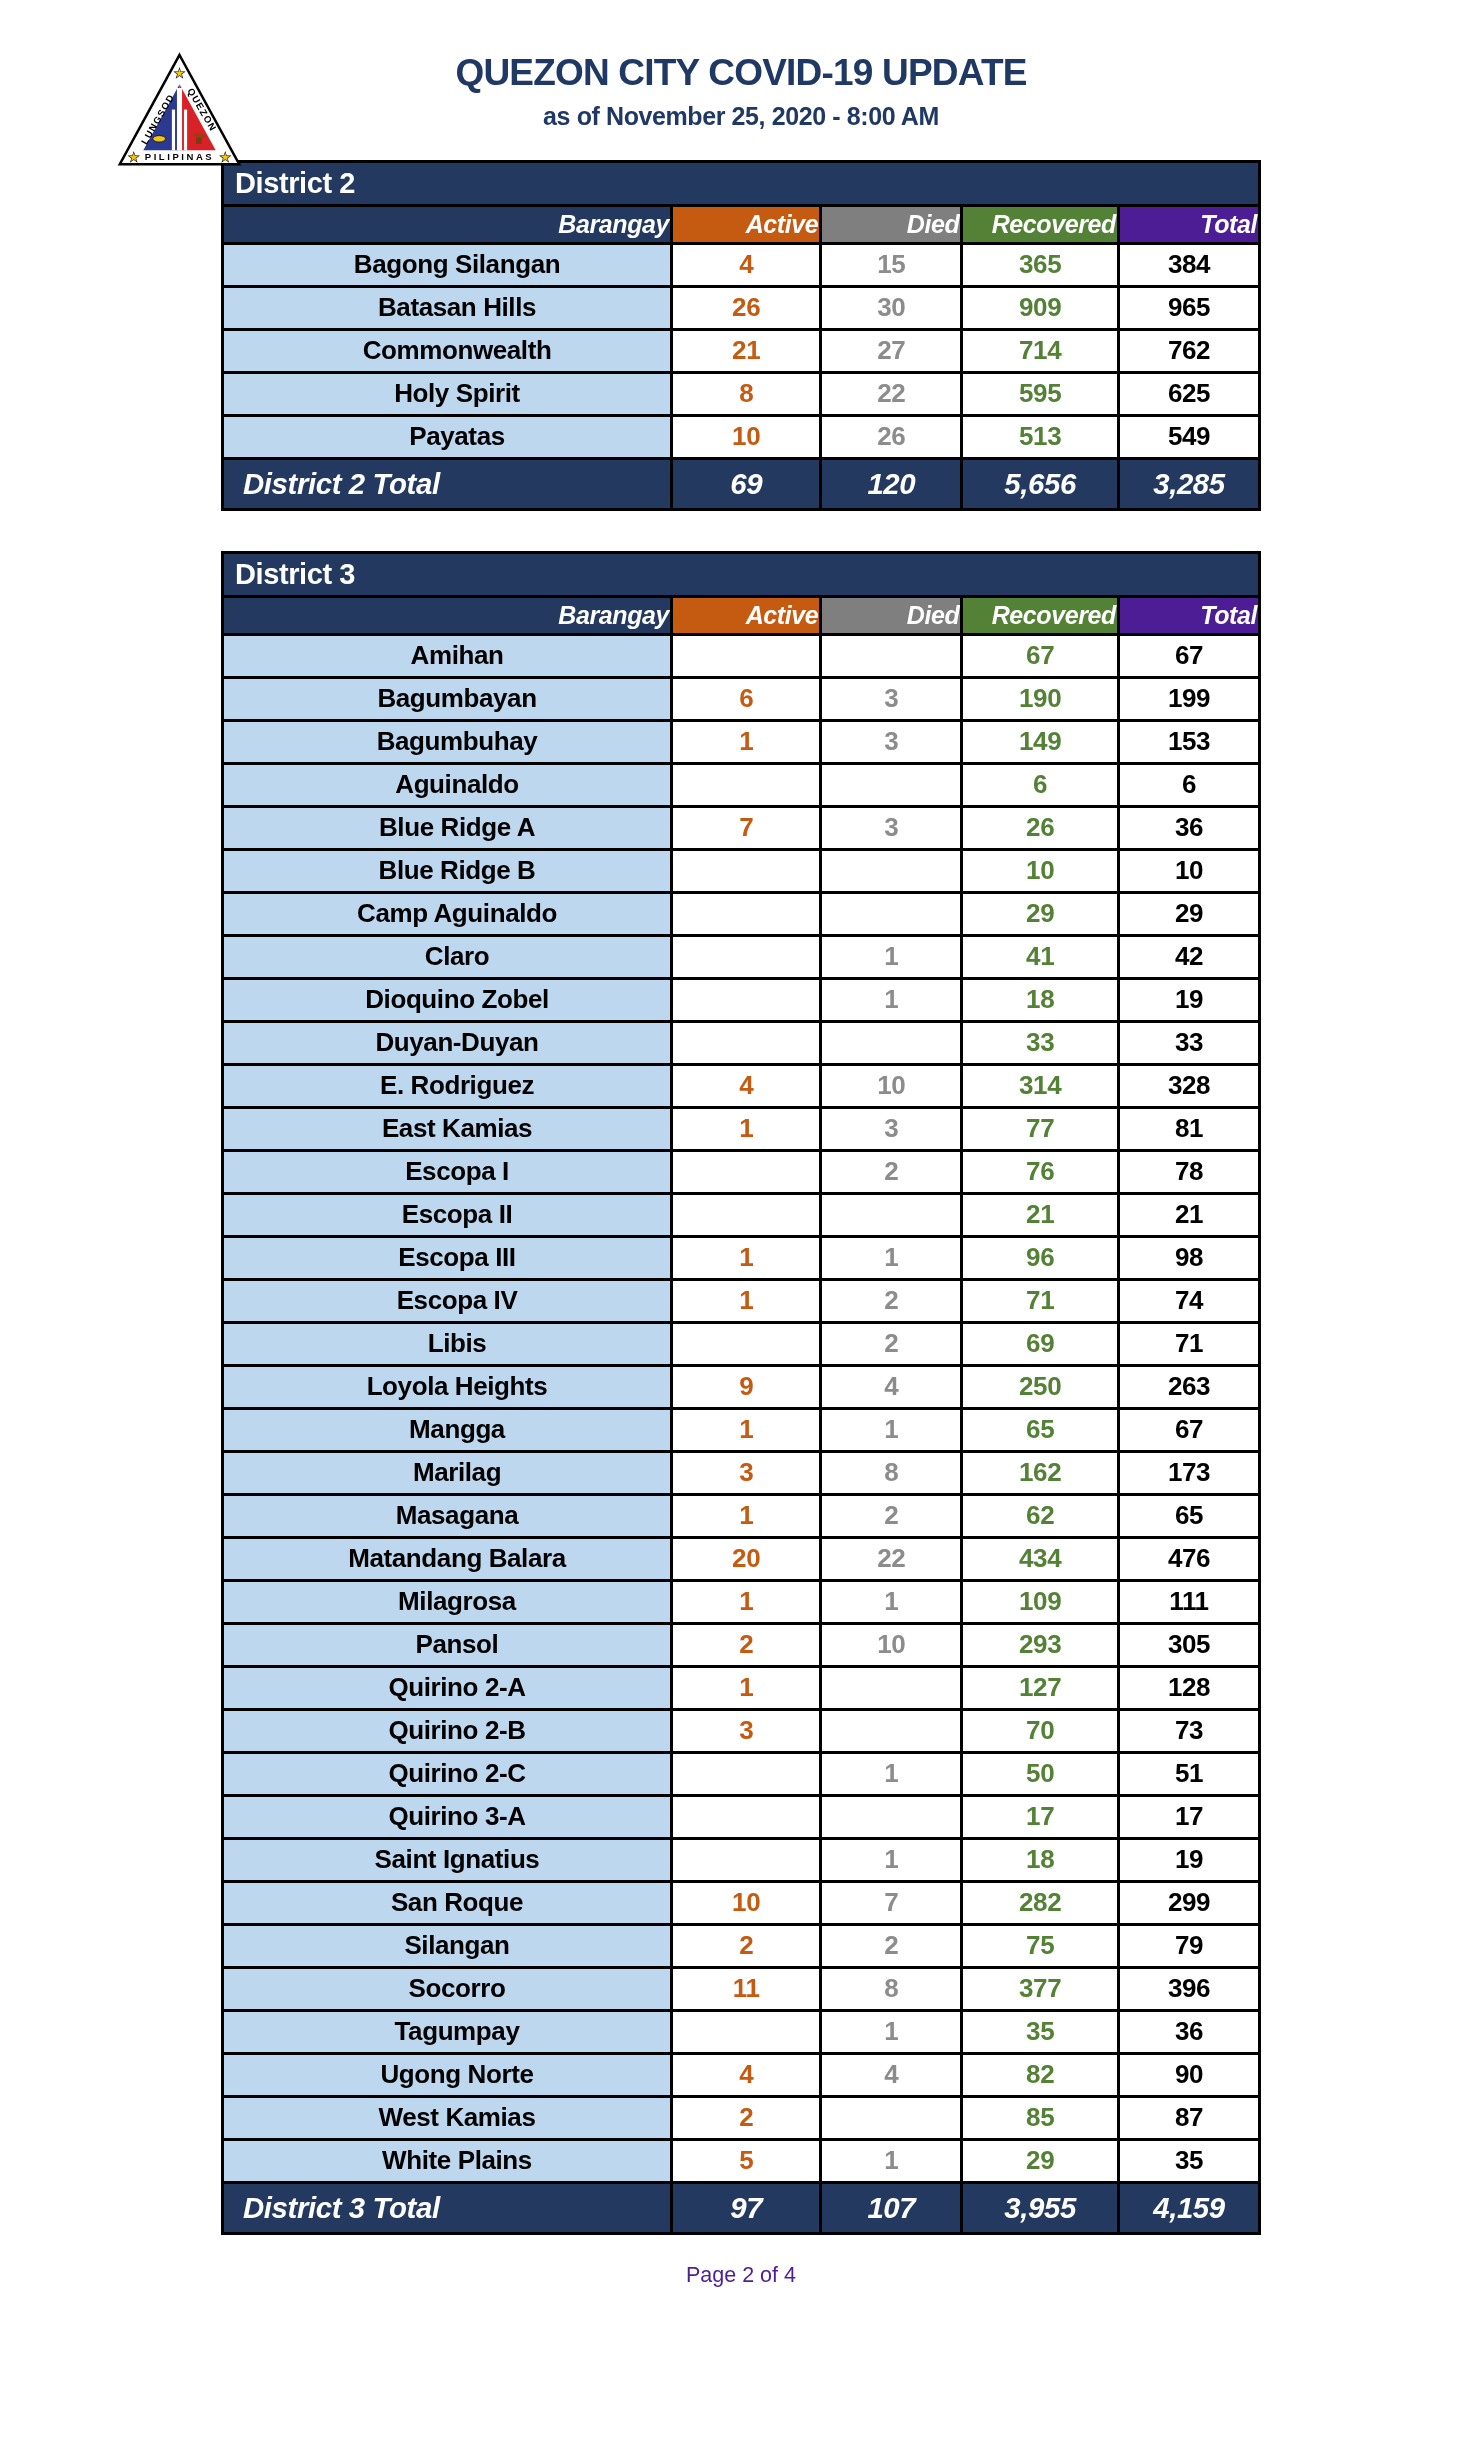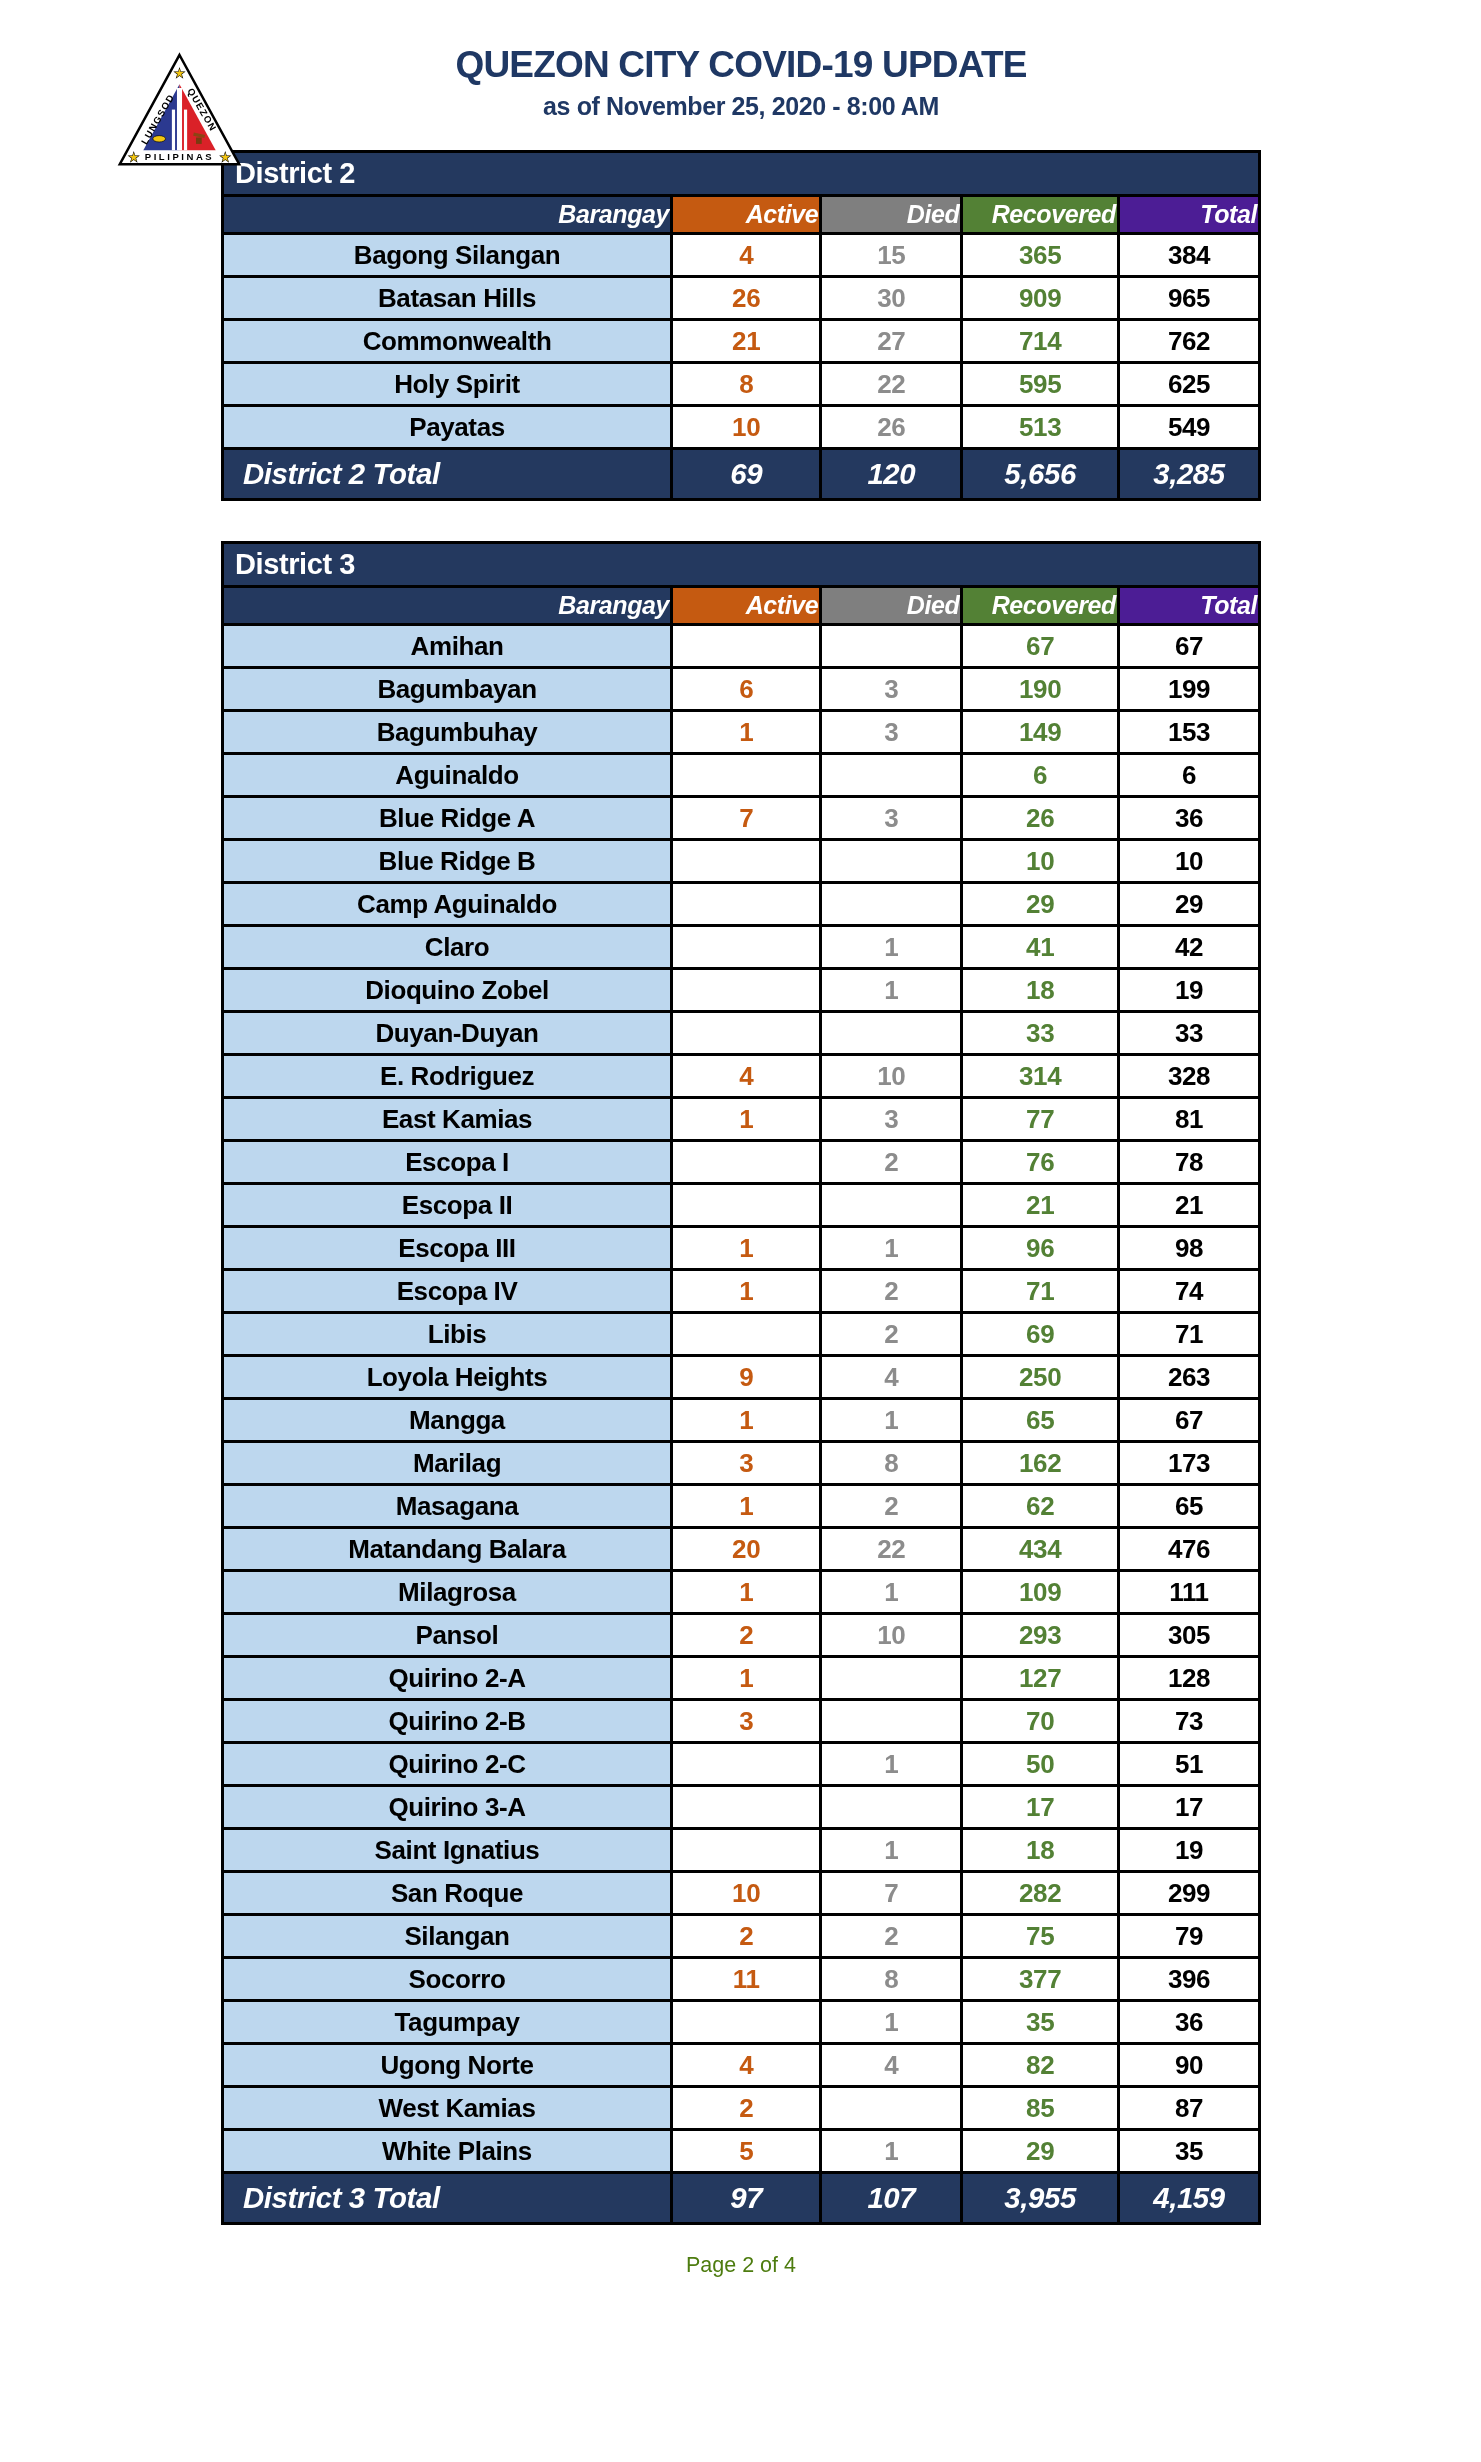--- a/index.html
+++ b/index.html
@@ -5,21 +5,21 @@
   html,body{margin:0;padding:0;background:#ffffff;}
   body{
     width:1482px;height:2462px;position:relative;
     font-family:"Liberation Sans", sans-serif;
     color:#000;
   }
   
   .page-header{padding-top:45px;text-align:center;position:relative;}
   .logo{position:absolute;left:116px;top:51px;}
   .main-title{
-    margin:0;font-size:37px;line-height:1.1;font-weight:800;
+    margin:8px;font-size:37px;line-height:1.1;font-weight:800;
     color:var(--titleText,#1F3864);letter-spacing:-0.8px;
   }
   .subtitle{
     margin:6.4px 0 0 0;font-size:25px;font-weight:700;
     color:var(--titleText,#1F3864);letter-spacing:-0.4px;
   }
   
   .qtable{width:1040px;margin:7px auto;}
   .qtable.first{margin-top:29px;}
   .qtable.second{margin-top:40px;}
@@ -51,21 +51,21 @@
   tbody td.td-active{color:var(--orange,#C55A11);}
   tbody td.td-died{color:var(--diedText,#8C8C8C);}
   tbody td.td-recovered{color:var(--green,#538135);}
   tbody td.td-total{color:#000;}
   tfoot td{
     background:var(--navy,#24395F);color:#fff;font-size:29.4px;font-weight:700;
     font-style:italic;height:46px;text-align:center;letter-spacing:-0.4px;
   }
   tfoot td.total-label{text-align:left;padding-left:19px;}
   
-  .page-footer{text-align:center;font-size:21.5px;margin-top:28px;color:#4d7c0f;}
+  .page-footer{text-align:center;font-size:21.5px;margin-top:28px;color:#4c1d95;}
 </style>
 </head>
 <body>
 
 <div class="page-header">
   <div class="logo">
     <svg width="127" height="121" viewBox="0 0 200 190">
       <polygon points="100,6 194,178 6,178" fill="#ffffff" stroke="#000000" stroke-width="4"></polygon>
       <polygon points="100,52 100,156 43,156" fill="#2B3990"></polygon>
       <polygon points="100,52 157,156 100,156" fill="#DA2128"></polygon>

